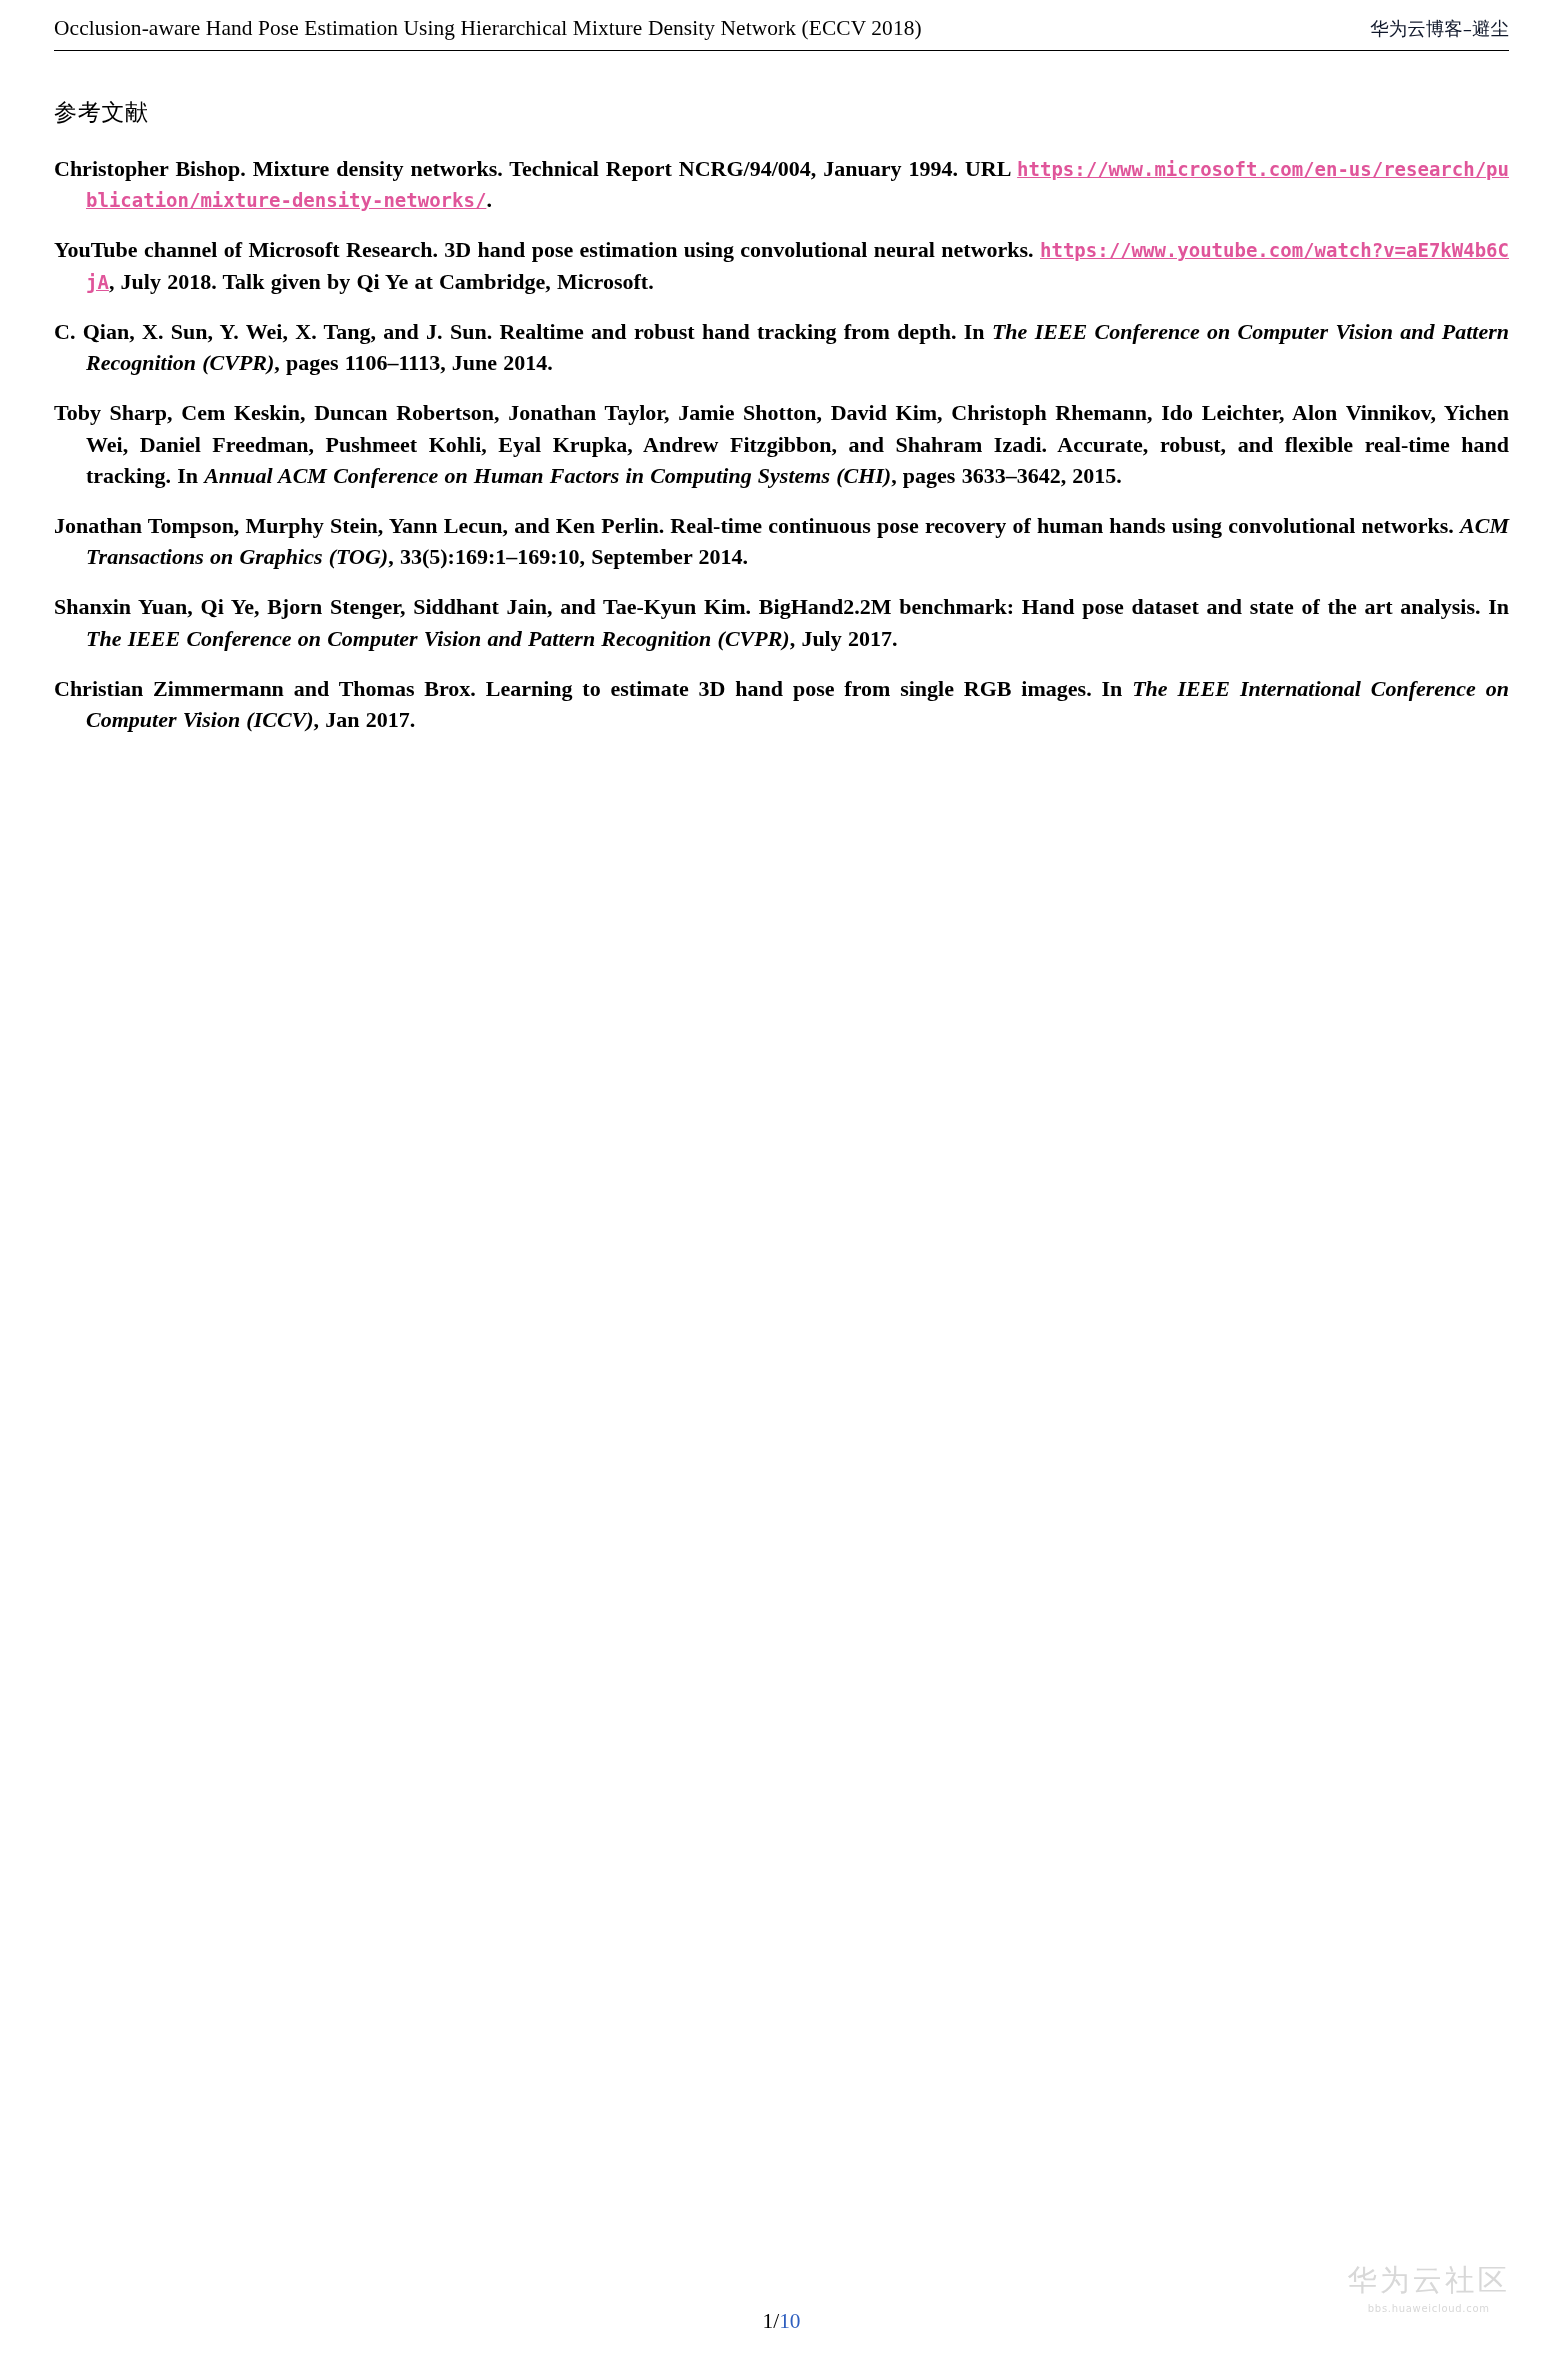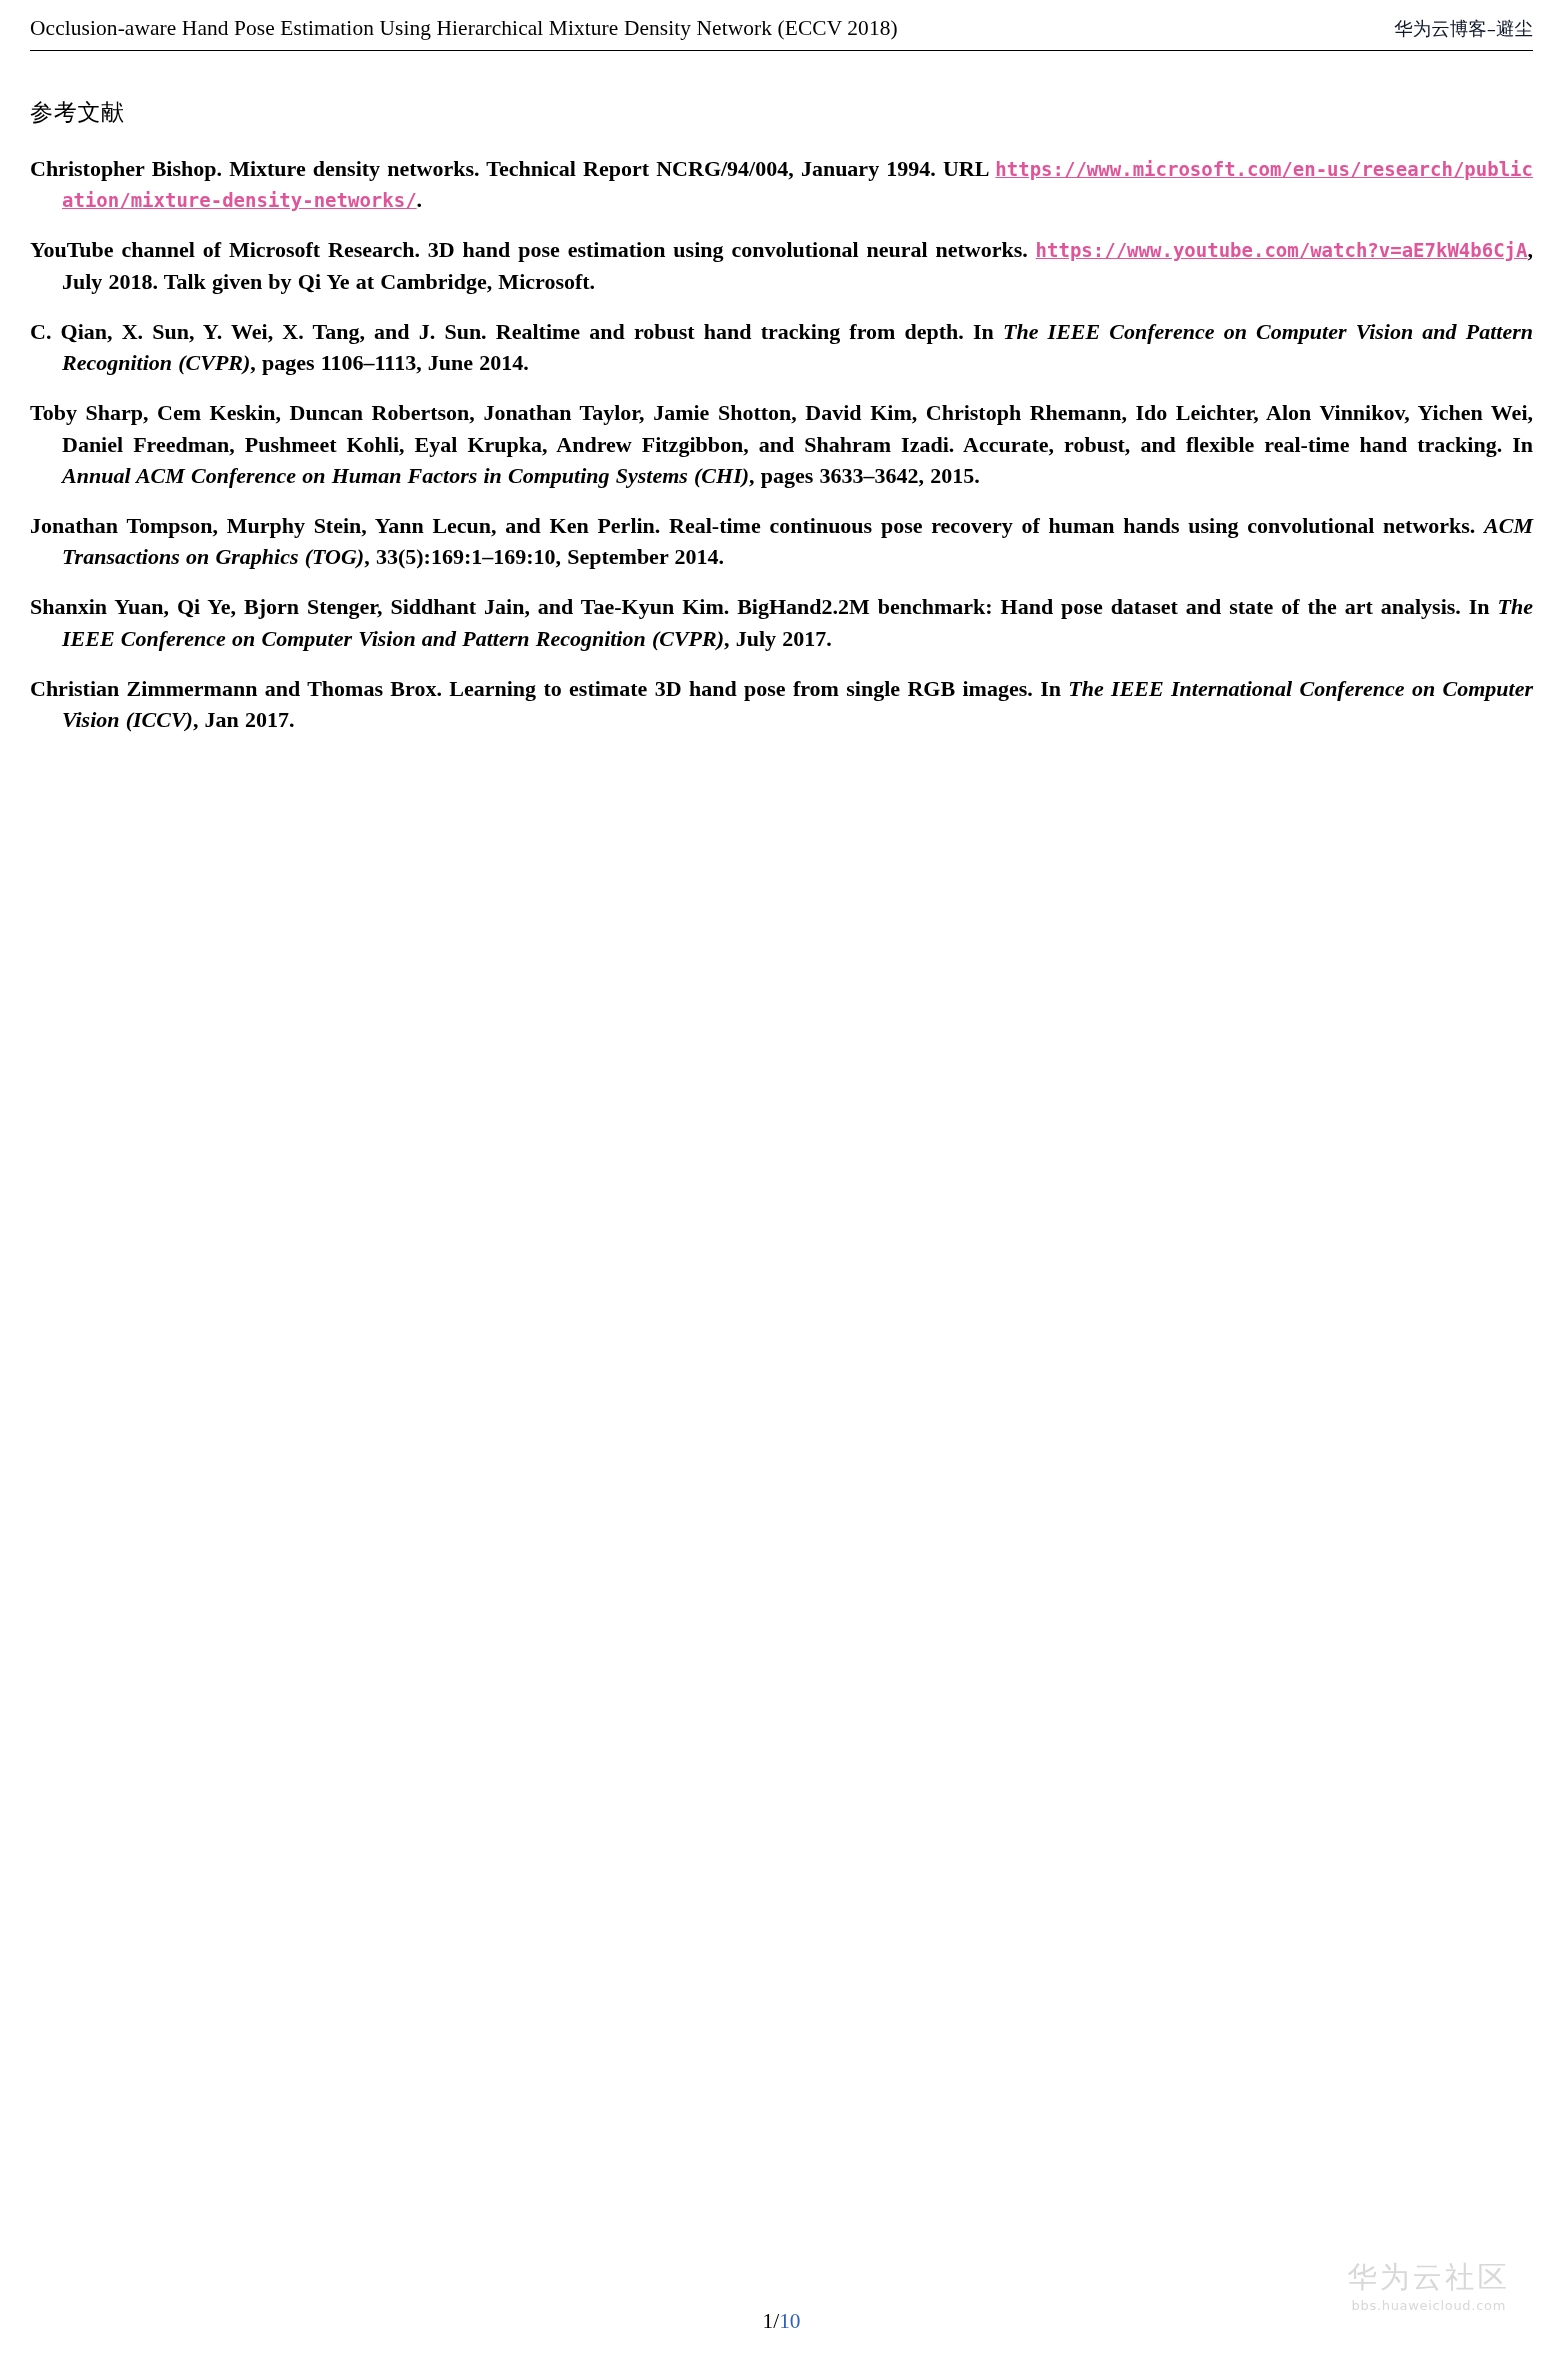--- a/index.html
+++ b/index.html
@@ -13,21 +13,21 @@
     font-family: "Liberation Serif", serif;
     color: #000000;
     position: relative;
     overflow: hidden;
   }
   .page {
     position: relative;
     width: 1563px;
     height: 2377px;
     box-sizing: border-box;
-    padding: 0 30px;
+    padding: 0 54px;
   }
   
   .header {
     display: flex;
     align-items: baseline;
     justify-content: space-between;
     padding: 16px 0 8.9px 0;
     border-bottom: 1.5px solid #000000;
   }
   .header-title {
@@ -97,21 +97,21 @@
     color: #d8d8d8;
     pointer-events: none;
   }
   .corner-watermark .cw-main {
     font-family: "DejaVu Sans", sans-serif;
     font-size: 29.5px;
     letter-spacing: 3px;
   }
   .corner-watermark .cw-sub {
     font-family: "DejaVu Sans", sans-serif;
-    font-size: 13px;
+    font-size: 10px;
     letter-spacing: 0.7px;
     margin-top: 4.4px;
   }
 </style>
 </head>
 <body>
 
 <div class="page">
 
   <div class="header">

